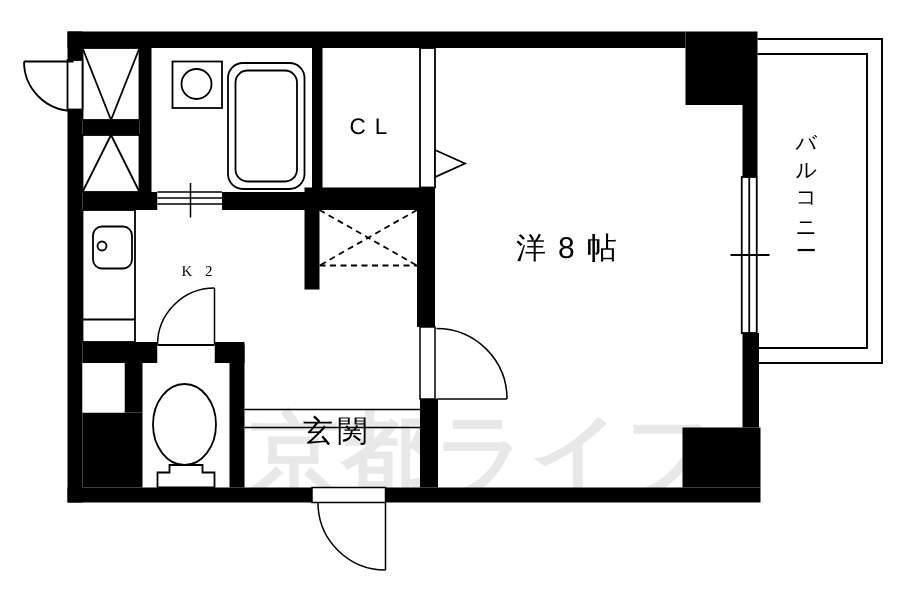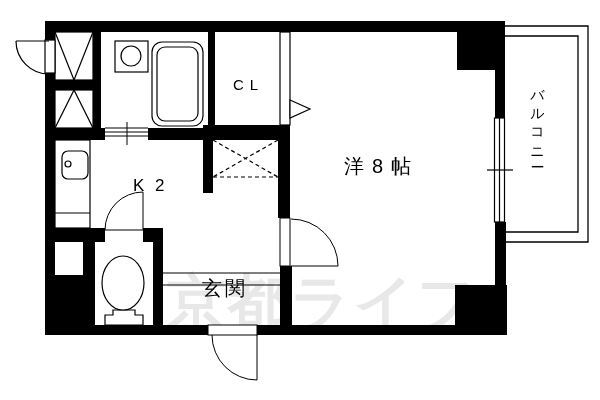--- a/index.html
+++ b/index.html
@@ -11,21 +11,21 @@
     font-family:"Liberation Sans", sans-serif;
   }
   #plan svg{position:absolute;left:0;top:0;z-index:1;}
   .label{
     position:absolute;z-index:2;color:#000;
     white-space:nowrap;line-height:1;
     font-family:"Liberation Sans", sans-serif;
   }
   .label-main{left:344px;top:156px;font-size:20px;letter-spacing:8px;}
   .label-cl{left:233px;top:77px;font-size:15px;letter-spacing:6px;}
-  .label-k{left:133px;top:177px;font-size:17px;letter-spacing:3px;}
+  .label-k{left:121px;top:177px;font-size:10px;letter-spacing:3px;font-family:Liberation Serif, serif;}
   .label-genkan{left:202px;top:278px;font-size:20px;letter-spacing:3px;}
   .label-balcony{
     left:531px;top:79px;font-size:14px;letter-spacing:4px;
     writing-mode:vertical-rl;text-orientation:upright;
   }
   .watermark{
     position:absolute;z-index:0;
     left:166px;top:263px;
     font-size:60px;font-weight:bold;letter-spacing:2px;
     color:#e8e8e8;

